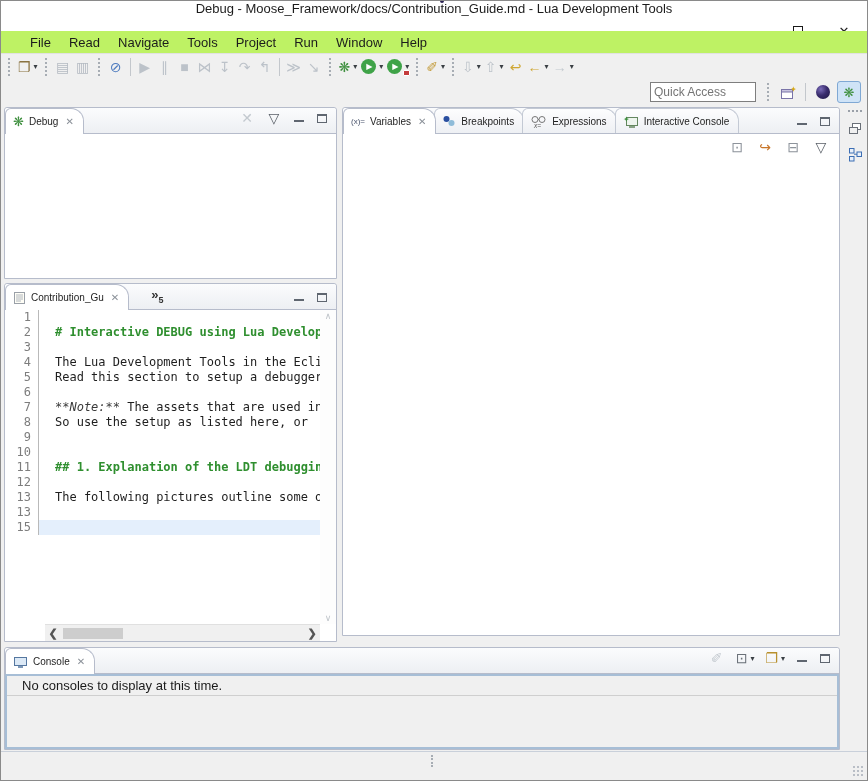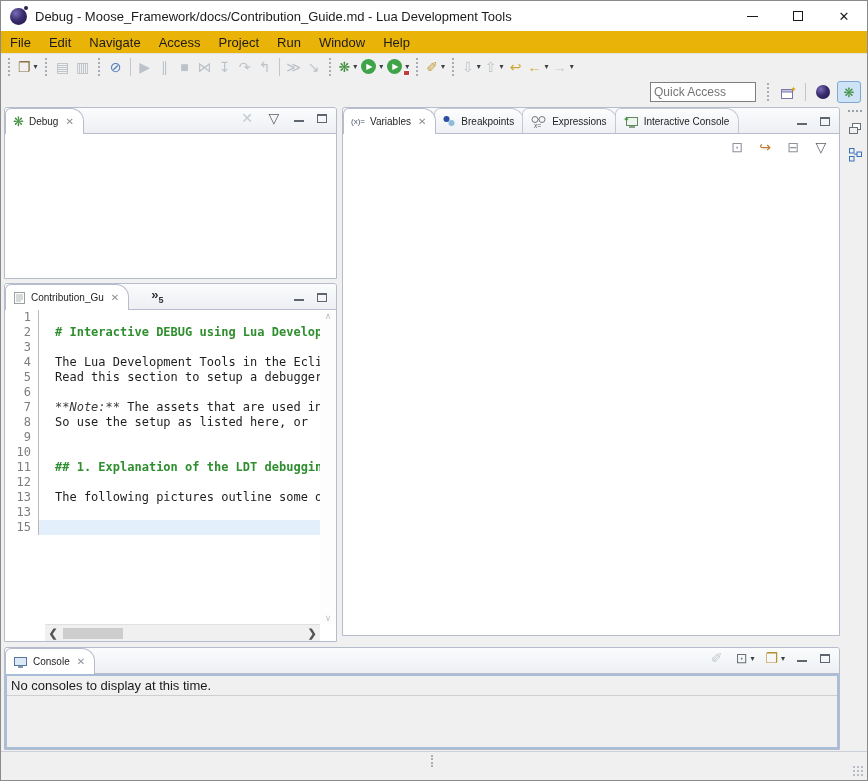--- a/index.html
+++ b/index.html
@@ -4,32 +4,32 @@
 <style>
   html,body{margin:0;padding:0;background:#cfcfcf;}
   *{box-sizing:border-box;}
   .window{
     position:relative;width:868px;height:781px;margin:0;
     background:#f0f0f0;border:1px solid #8a8a8a;
     font-family:"Liberation Sans",sans-serif;font-size:13px;color:#222;
     overflow:hidden;
   }
   
-  .titlebar{position:absolute;left:0;top:0;width:100%;height:30px;background:#fff;display:flex;align-items:center;}
+  .titlebar{position:absolute;left:0;top:0;width:100%;height:30px;background:#fff;display:flex;align-items:center;flex-direction:column;}
   .app-icon{width:17px;height:17px;border-radius:50%;margin:0 8px 0 9px;position:relative;
     background:radial-gradient(circle at 34% 30%,#7a6cb8 0%,#3a2d6e 45%,#1d1540 100%);}
   .app-icon::after{content:"";position:absolute;right:-1px;top:-2px;width:4px;height:4px;border-radius:50%;background:#2a2152;}
   .win-title{font-size:13px;color:#1c1c1c;white-space:nowrap;}
   .win-controls{margin-left:auto;display:flex;height:30px;}
   .win-btn{width:46px;height:30px;display:flex;align-items:center;justify-content:center;}
   .ic-winmin{width:11px;height:1px;background:#1a1a1a;}
   .ic-winmax{width:10px;height:10px;border:1px solid #1a1a1a;}
   .ic-winclose{font-size:13px;color:#1a1a1a;line-height:1;}
   
-  .menubar{position:absolute;left:0;top:30px;width:100%;height:22px;background:#eab308;display:flex;align-items:center;padding-left:0;}
+  .menubar{position:absolute;left:0;top:30px;width:100%;height:22px;background:#bef264;display:flex;align-items:center;padding-left:20px;}
   .menu-item{padding:2px 9px;color:#1c1c1c;}
   
   .tbrow1{position:absolute;left:0;top:52px;width:100%;height:26px;background:#f0f0f0;border-top:1px solid #e2e2e2;display:flex;align-items:center;padding-left:2px;}
   .tbrow2{position:absolute;left:0;top:78px;width:100%;height:26px;background:#f0f0f0;display:flex;align-items:center;justify-content:flex-end;padding-right:5px;}
   .tbtn{position:relative;height:22px;min-width:20px;padding:0 2px;display:inline-flex;align-items:center;justify-content:center;border-radius:2px;cursor:default;}
   .tbtn .g{font-size:14px;line-height:1;}
   .tbtn .g.round{width:15px;height:15px;border-radius:50%;display:inline-flex;align-items:center;justify-content:center;font-size:8px;padding-left:1px;}
   .tbtn .badge{position:absolute;right:1px;bottom:2px;width:7px;height:6px;border-radius:1px;border:1px solid #fff;}
   .dd{font-size:8px;color:#3a3f44;margin-left:3px;}
   .tb-sep.line{width:1px;height:18px;background:#c3c7cc;margin:0 4px;}
@@ -69,21 +69,21 @@
   .seg.italic{font-style:italic;color:#3a3a3a;}
   .vscroll{position:absolute;right:0;top:0;bottom:17px;width:16px;background:#fdfdfd;display:flex;flex-direction:column;justify-content:space-between;align-items:center;padding:1px 0;}
   .vscroll .arr{color:#bfc4c9;font-size:9px;}
   .hscroll{position:absolute;left:40px;right:16px;bottom:0;height:17px;background:#f0f0f0;border-top:1px solid #e0e0e0;display:flex;align-items:center;}
   .hscroll .arr{width:16px;text-align:center;color:#555;font-size:11px;font-weight:bold;}
   .hscroll .track{flex:1;position:relative;height:100%;}
   .hscroll .thumb{position:absolute;left:2px;top:3px;width:60px;height:11px;background:#cdcdcd;}
   .hscroll .arr.right{margin-left:auto;}
   
   .console-body{flex:1;background:#f0f0f0;border:2px solid var(--c-console_border,#a7bed6);}
-  .console-msg{height:20px;line-height:19px;padding:0 4px;border-bottom:1px solid #cfcfcf;font-size:13px;color:#1a1a1a;background:#f0f0f0;}
+  .console-msg{height:20px;line-height:19px;padding:0 15px;border-bottom:1px solid #cfcfcf;font-size:13px;color:#1a1a1a;background:#f0f0f0;}
   
   .right-bar{position:absolute;display:flex;flex-direction:column;align-items:center;gap:9px;padding-top:3px;}
   .right-bar .dots{width:14px;height:3px;border-top:2px dotted #9aa0a8;}
   
   .statusbar{position:absolute;left:0;bottom:0;width:100%;height:29px;background:#f0f0f0;border-top:1px solid #c9d0da;}
   .status-handle{position:absolute;left:430px;top:3px;width:3px;height:12px;border-left:2px dotted #a7adb4;}
   .grip{position:absolute;right:3px;bottom:3px;width:12px;height:12px;
     background:radial-gradient(circle,#b9bec6 1px,transparent 1.5px);background-size:4px 4px;}
   .tab-ic{flex:0 0 auto;}
   .vars-ic{font-size:8px;color:#49536b;letter-spacing:0;}
@@ -104,23 +104,23 @@
           <span class="ic-winmax"></span>
         </div>
       <div class="win-btn">
           <span class="ic-winclose">✕</span>
         </div>
     </div>
   </div>
 
   <div class="menubar" id="menubar">
       <div class="menu-item">File</div>
-      <div class="menu-item">Edit</div>
+      <div class="menu-item">Read</div>
       <div class="menu-item">Navigate</div>
-      <div class="menu-item">Access</div>
+      <div class="menu-item">Tools</div>
       <div class="menu-item">Project</div>
       <div class="menu-item">Run</div>
       <div class="menu-item">Window</div>
       <div class="menu-item">Help</div>
     </div>
 
   <div class="tbrow1" id="main-toolbar">
       <span class="tb-sep handle"></span>
       <span class="tbtn">
         <span class="g" style="color:#8a7340">❐</span>

